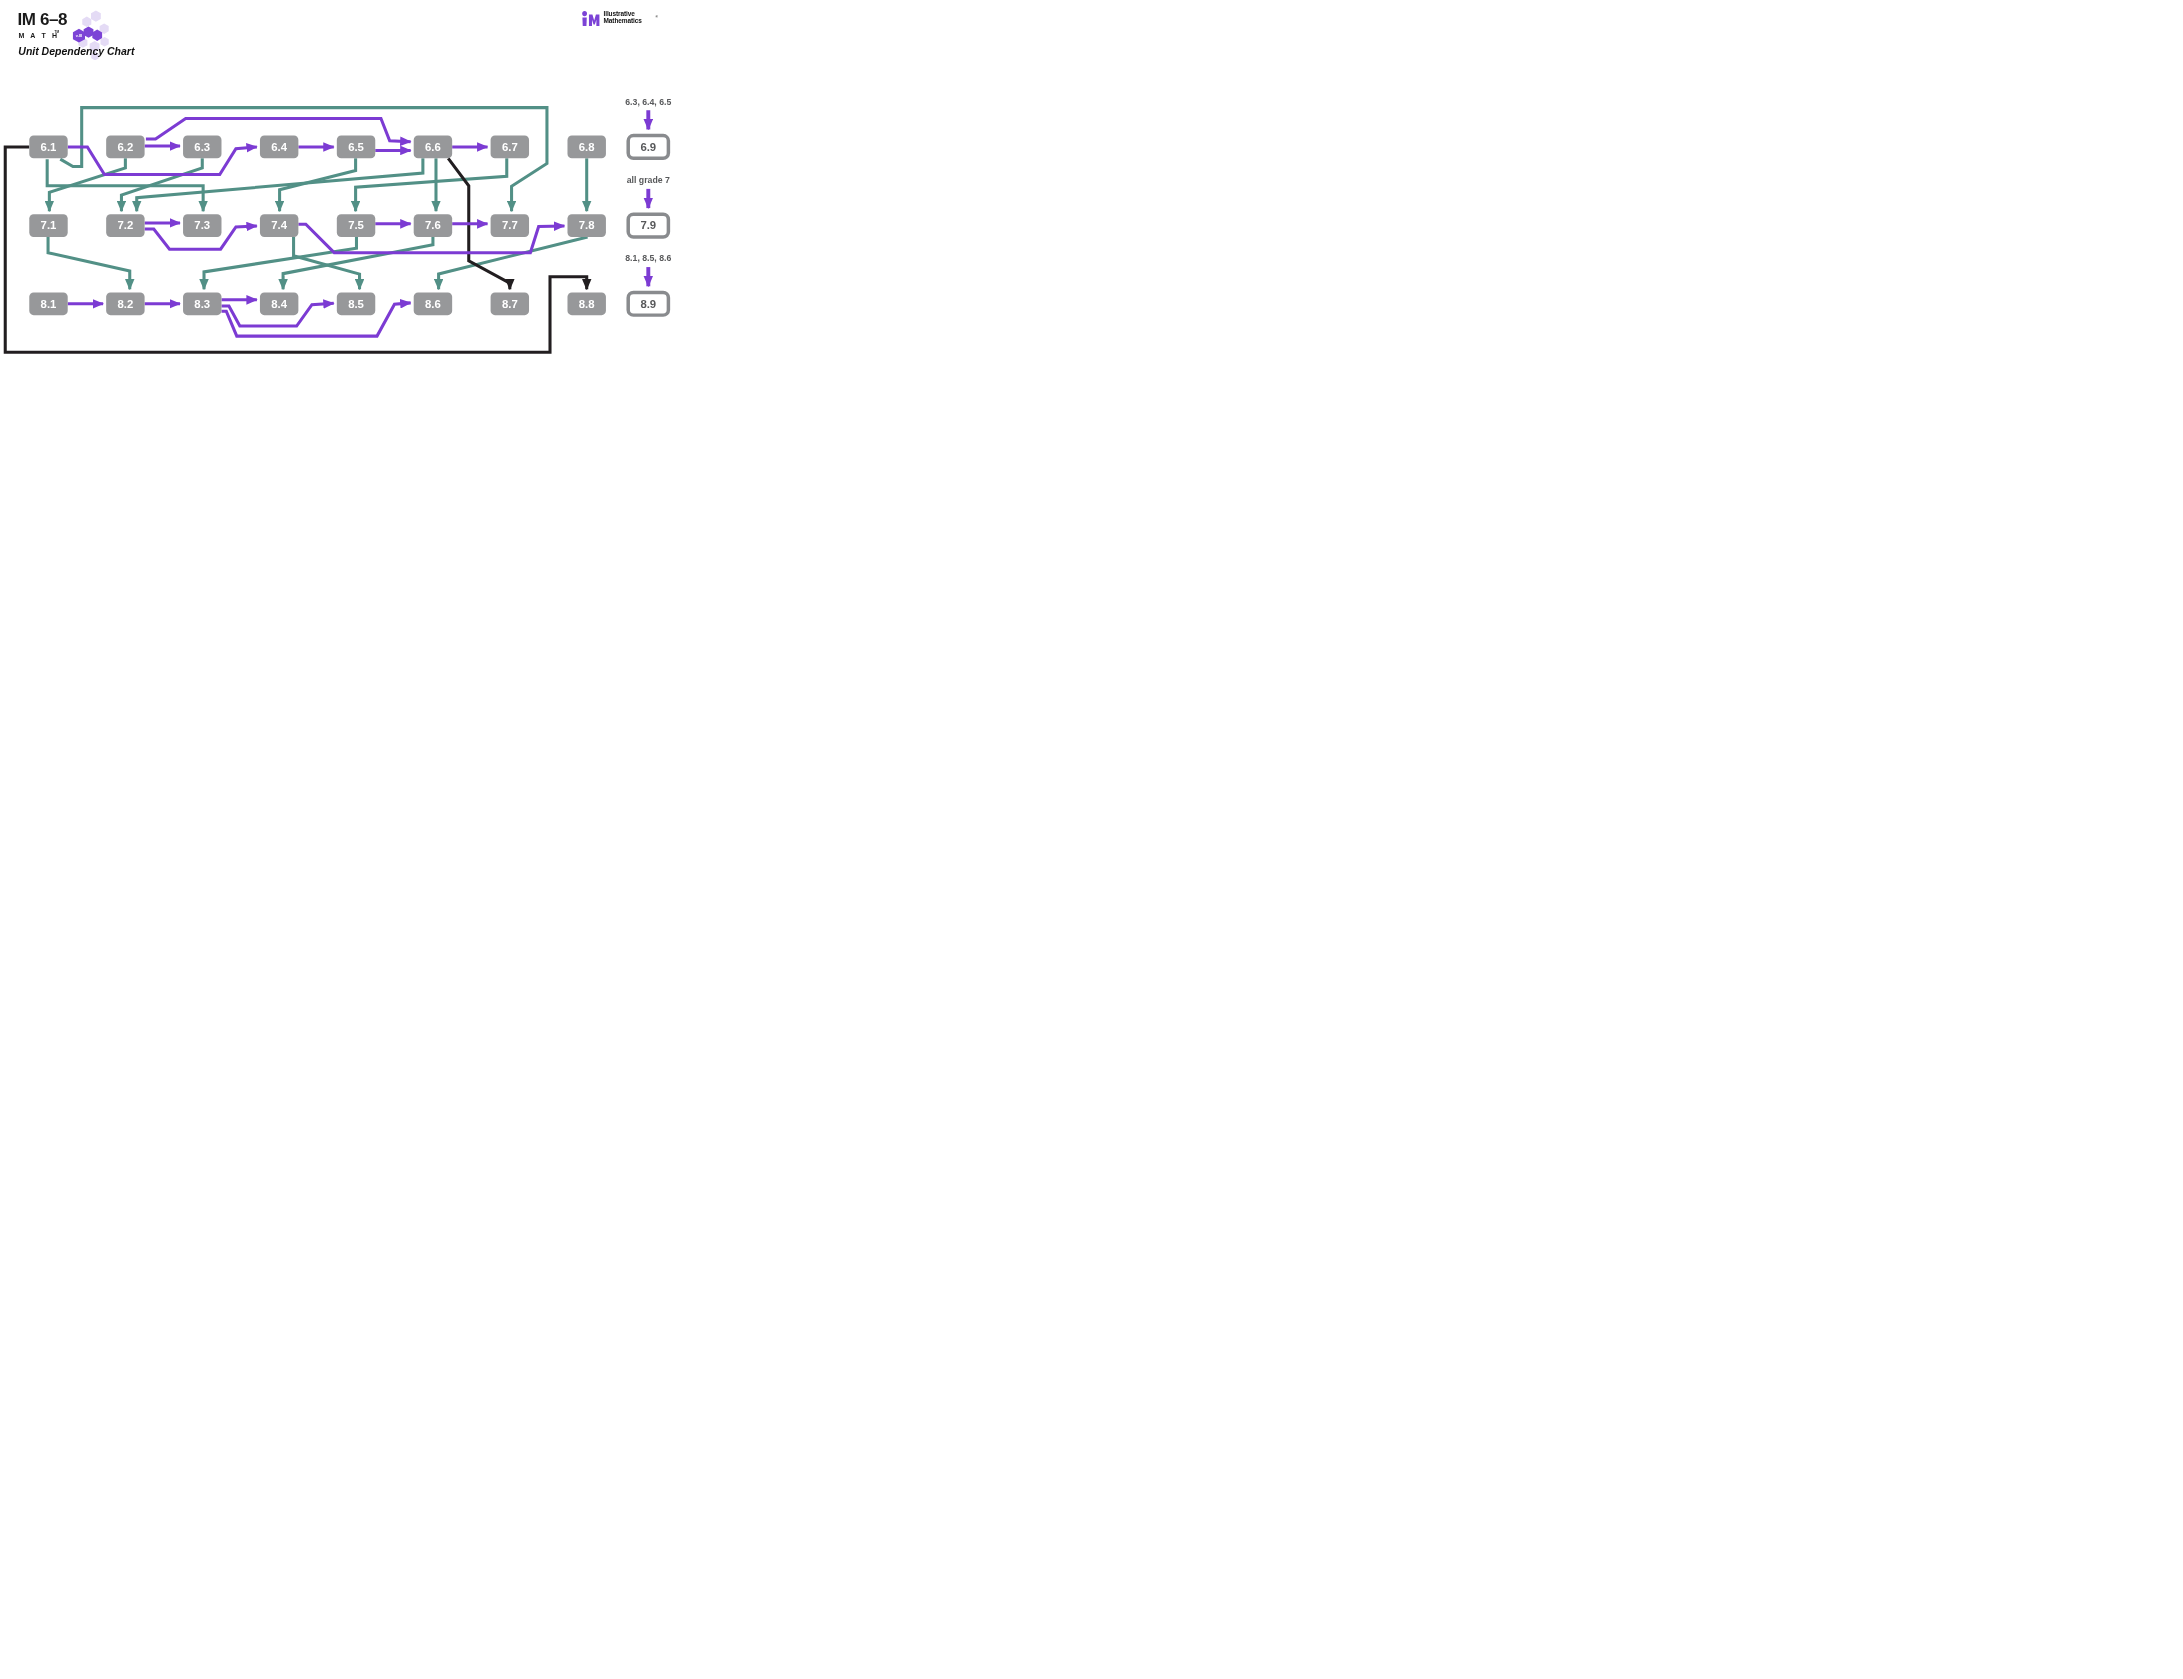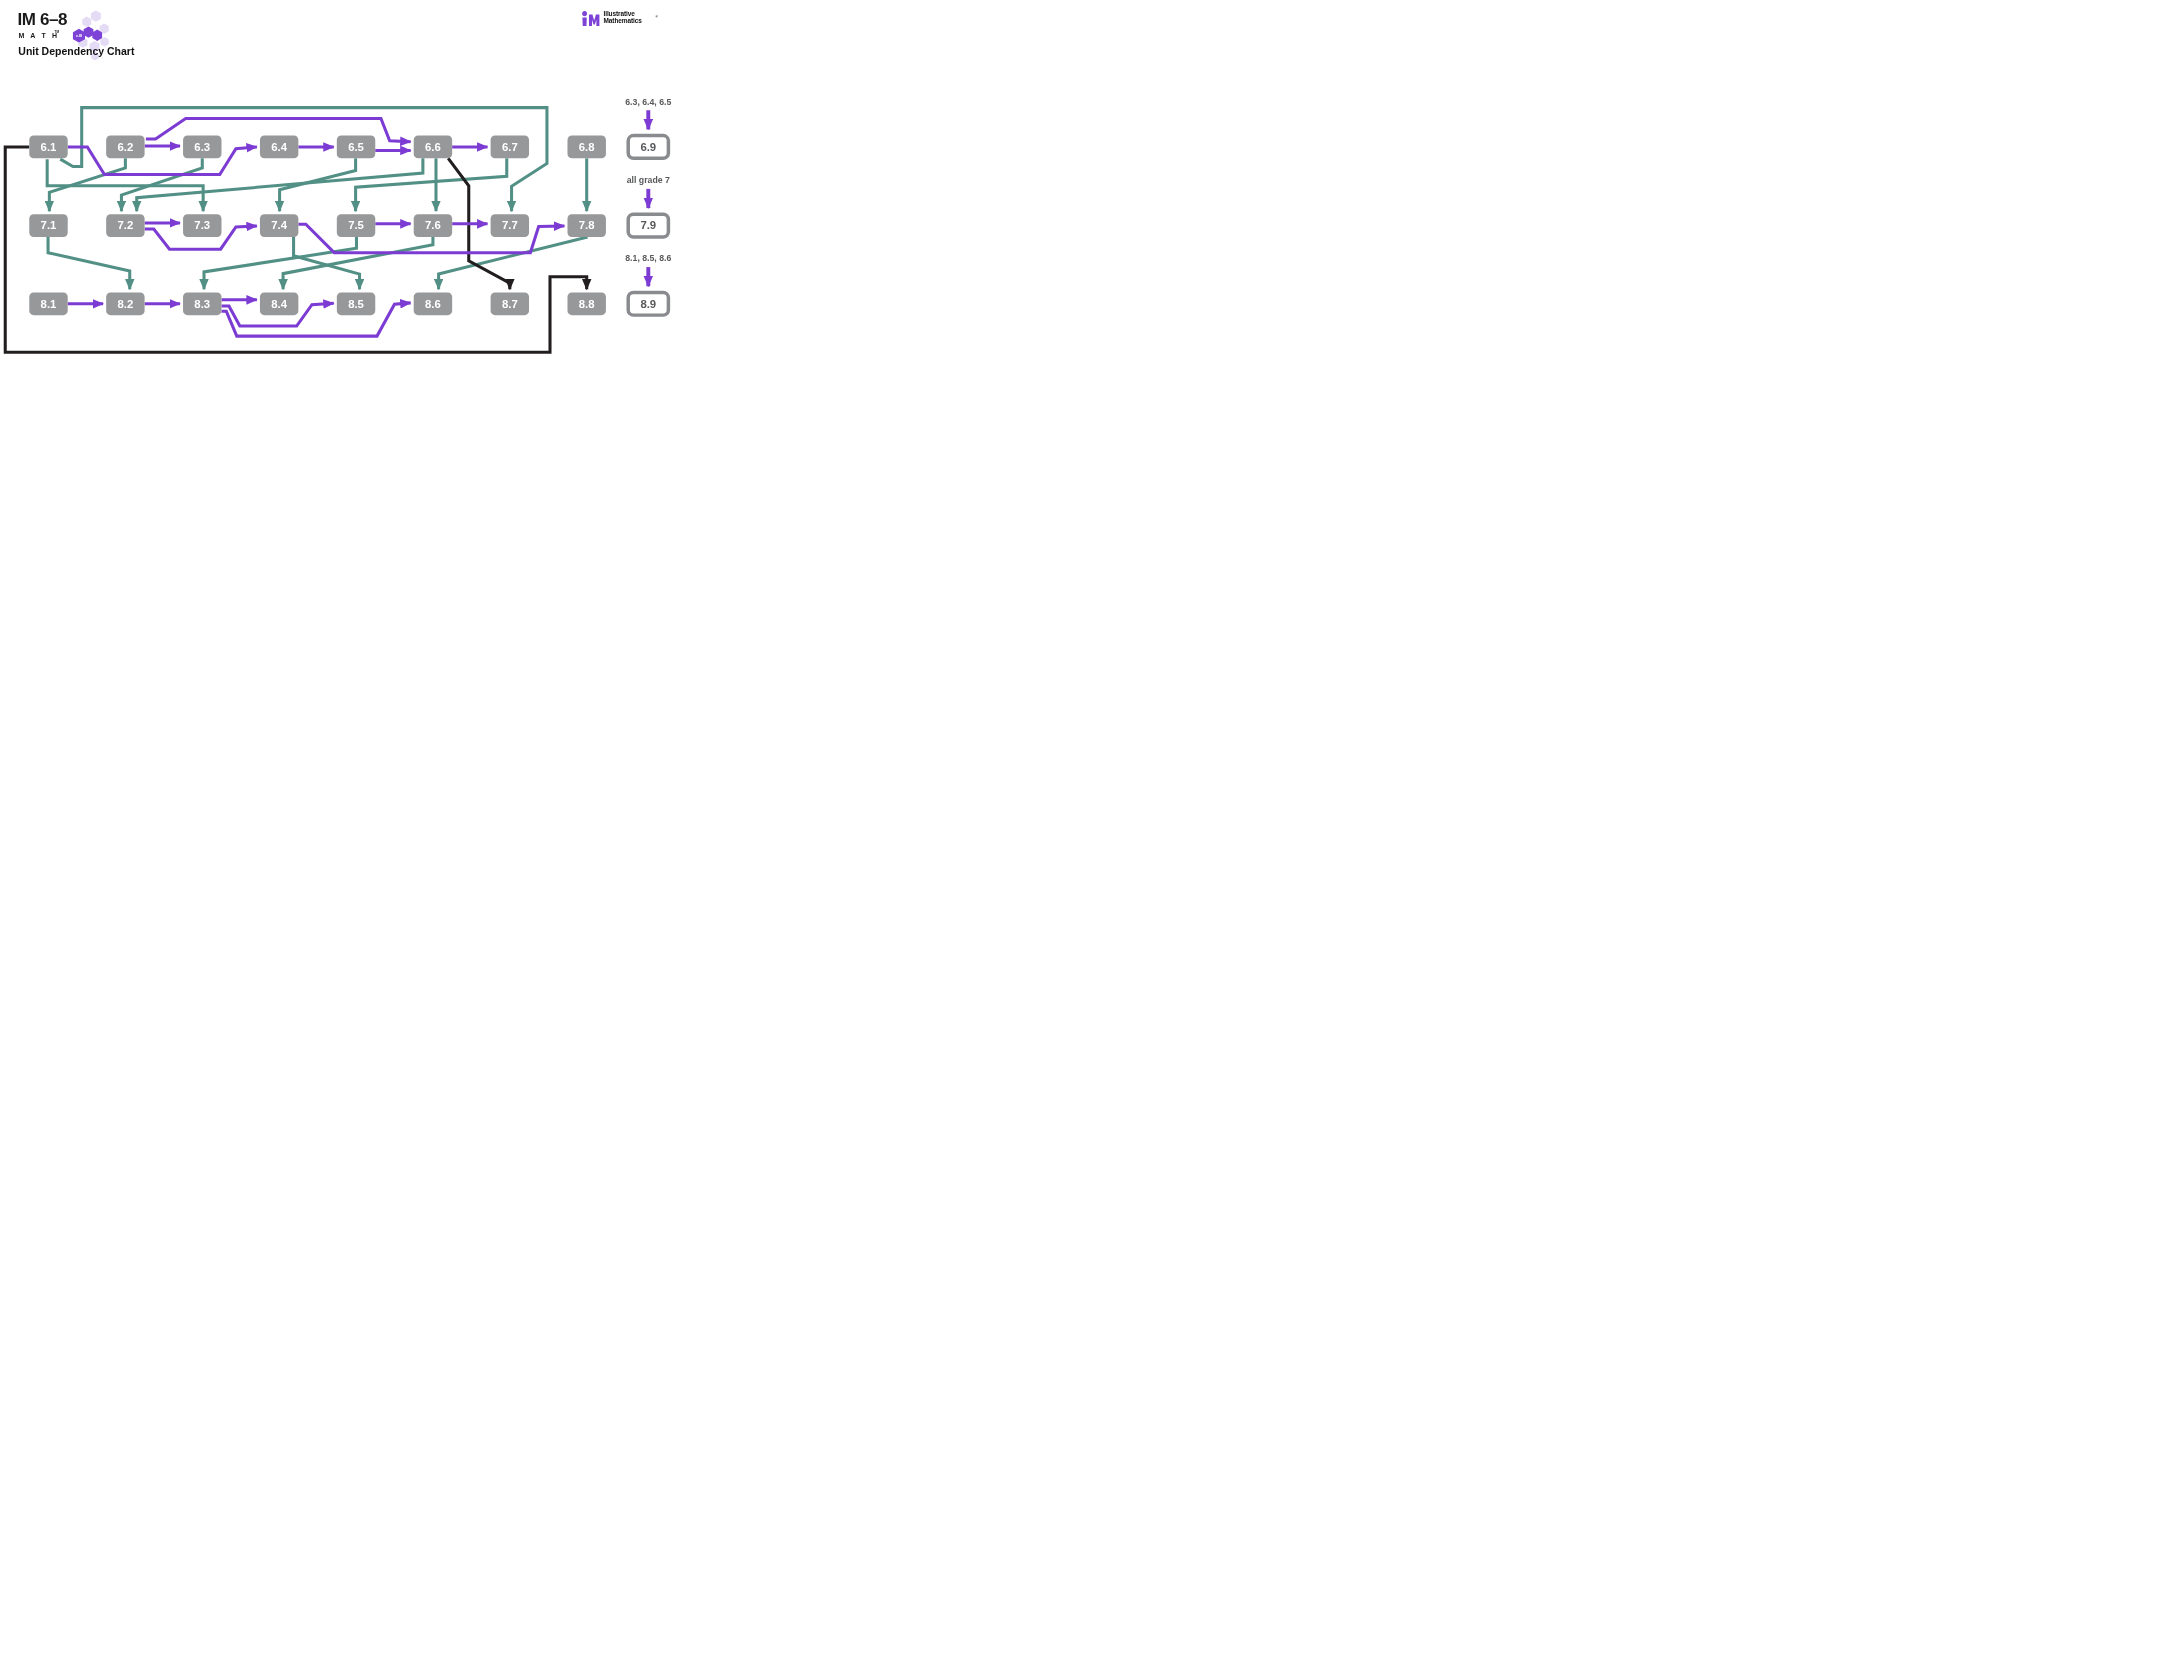--- a/index.html
+++ b/index.html
@@ -7,21 +7,21 @@
        font-family:"Liberation Sans", sans-serif;}
   #stage{position:absolute;left:0;top:0;width:685px;height:376px;}
   .hdr{position:absolute;z-index:5;}
   #logo-block{left:17.5px;top:7px;width:114px;height:52px;}
   #im68{position:absolute;left:0;top:2.6px;font-size:17px;font-weight:bold;
         color:#1a1a1a;letter-spacing:-0.4px;}
   #mathword{position:absolute;left:0.9px;top:24.5px;font-size:7px;font-weight:bold;
         color:#1a1a1a;letter-spacing:2.2px;}
   #tmmark{position:absolute;left:37px;top:23px;font-size:3.1px;font-weight:bold;color:#1a1a1a;}
   #hexes{position:absolute;left:53px;top:0px;}
-  #page-title{left:18.3px;top:45px;font-size:10.5px;font-weight:bold;color:#111;}
+  #page-title{left:18.3px;top:45px;font-size:10.5px;font-weight:bold;color:#111;font-style:italic;}
   #brand{right:17.5px;top:10.5px;width:87px;height:17.5px;}
   #brand-text{position:absolute;left:23px;top:0.9px;color:#111;font-weight:bold;
       font-size:6.5px;line-height:6.3px;letter-spacing:-0.1px;}
   #regmark{position:absolute;left:75px;top:4.4px;font-size:3.1px;color:#111;font-weight:bold;}
   svg text{font-family:"Liberation Sans", sans-serif;}
 </style>
 </head>
 <body>
 
 <div class="hdr" id="logo-block">

